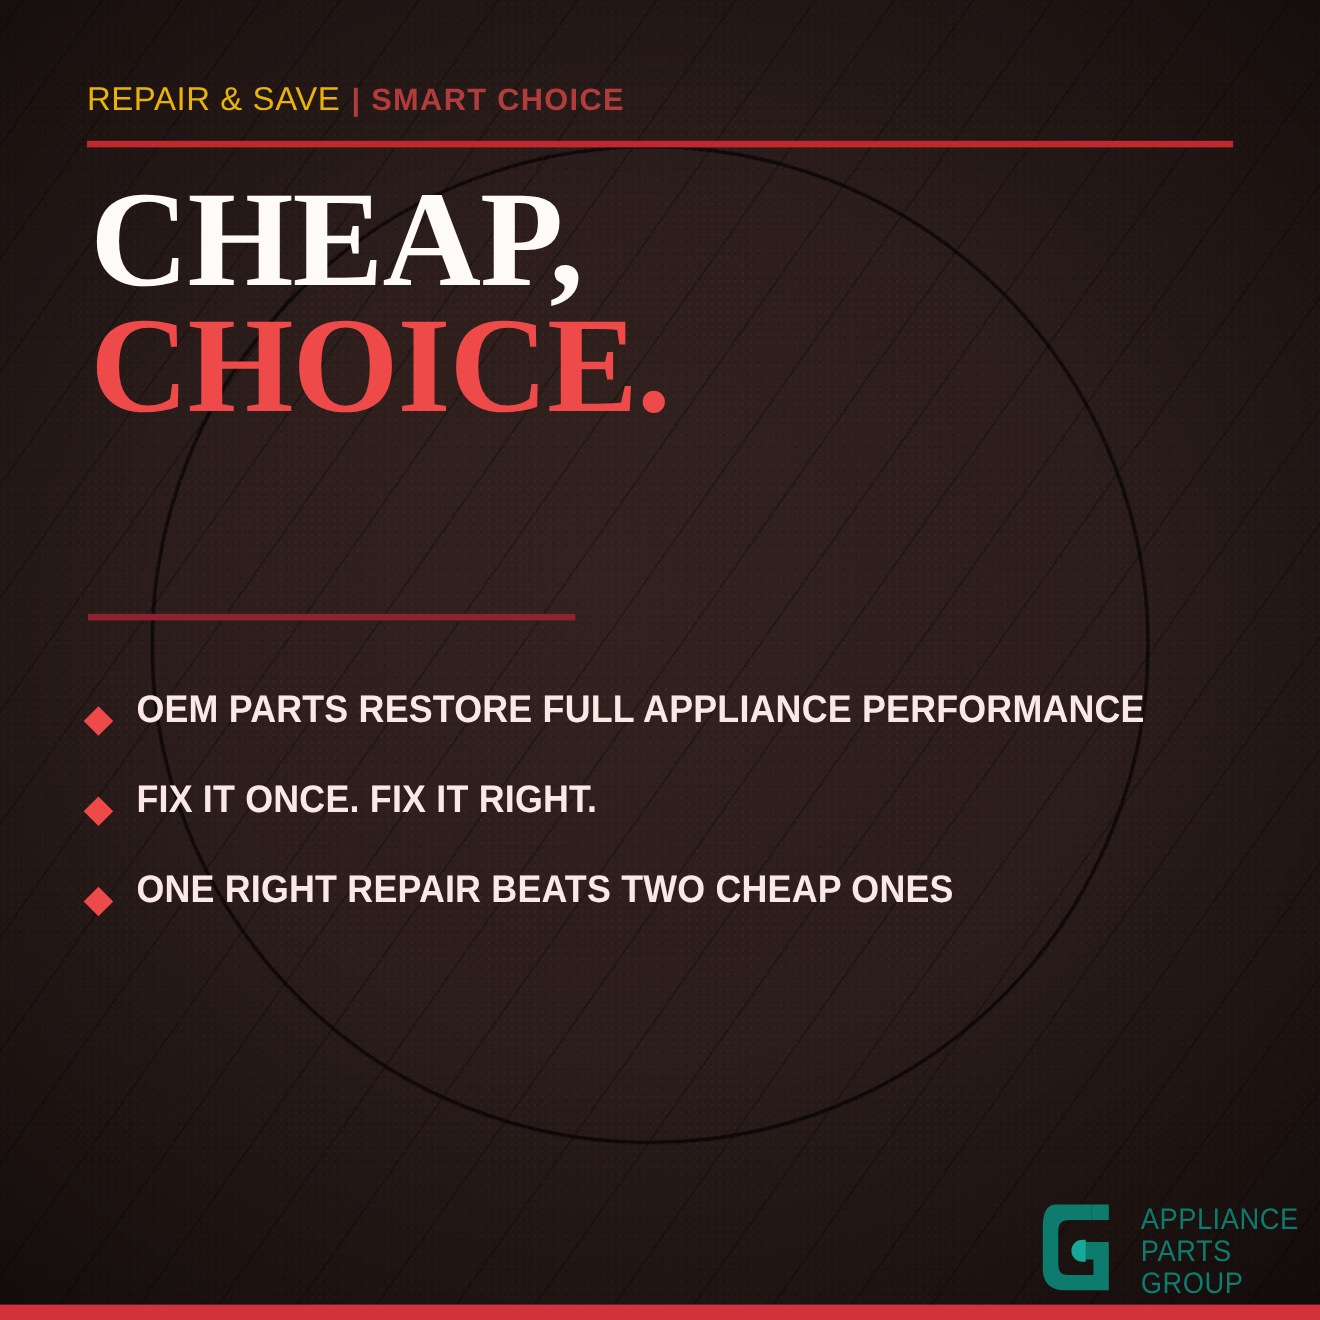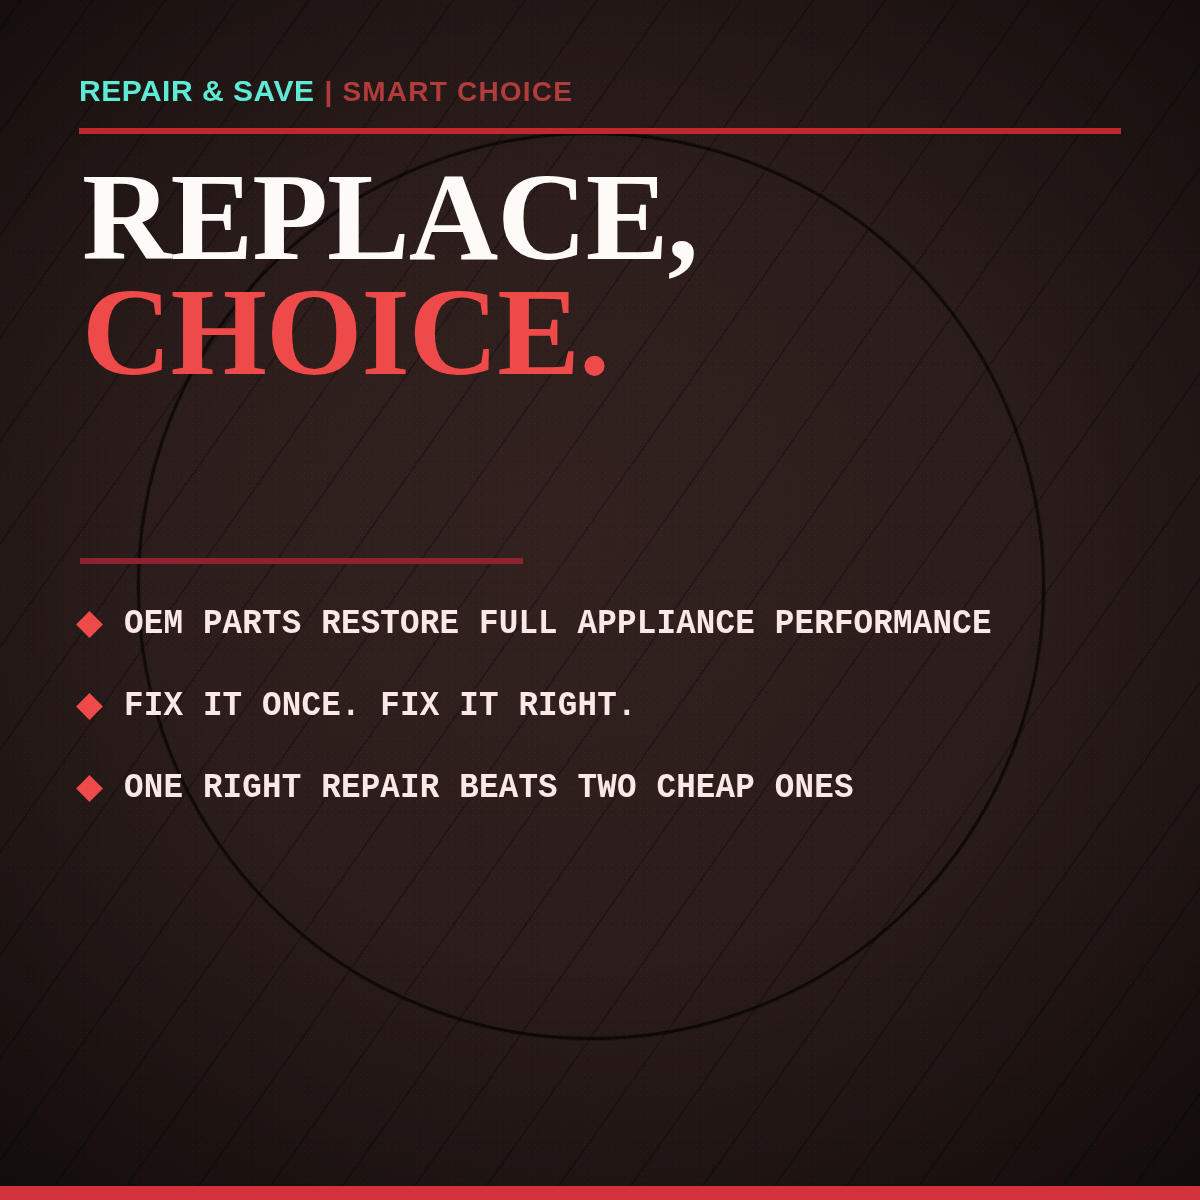--- a/index.html
+++ b/index.html
@@ -66,22 +66,22 @@
   .content { position:absolute; inset:0; }
 
   
   .eyebrow {
     position:absolute;
     left:79px; top:74px;
     white-space:nowrap;
     letter-spacing:.4px;
   }
   .eyebrow-main {
-    font-size:30px; font-weight:bold;
-    color:#5eead4;
+    font-size:30px; font-weight:normal;
+    color:#eab308;
     letter-spacing:.5px;
   }
   .eyebrow-sub {
     font-size:28px; font-weight:bold;
     color:#b03c3c;
     letter-spacing:1.2px;
     margin-left:10px;
   }
 
   .rule-top {
@@ -113,23 +113,22 @@
   }
 
   
   .bullets {
     position:absolute;
     left:80px; top:583px;
     width:1090px;
   }
   .bullet-row {
     display:flex;
-    align-items:center;
+    align-items:flex-end;
     height:82px;
-    font-family:Liberation Mono, monospace;
   }
   .bullet-diamond {
     width:19px; height:19px;
     background:#ef4a4a;
     transform:rotate(45deg);
     flex:0 0 auto;
     margin-right:25px;
   }
   .bullet-text {
     font-size:35px;
@@ -186,21 +185,21 @@
 
   <div class="content">
 
     <div class="eyebrow">
       <span class="eyebrow-main">REPAIR &amp; SAVE</span><span class="eyebrow-sub">| SMART CHOICE</span>
     </div>
 
     <div class="rule-top"></div>
 
     <div class="headline">
-      <span class="hl-line hl-white">REPLACE,</span>
+      <span class="hl-line hl-white">CHEAP,</span>
       <span class="hl-line hl-red">CHOICE.</span>
     </div>
 
     <div class="rule-mid"></div>
 
     <div class="bullets">
 
       <div class="bullet-row">
         <span class="bullet-diamond"></span>
         <span class="bullet-text">OEM PARTS RESTORE FULL APPLIANCE PERFORMANCE</span>
@@ -212,17 +211,29 @@
         <span class="bullet-text">FIX IT ONCE. FIX IT RIGHT.</span>
       </div>
 
       <div class="bullet-row">
         <span class="bullet-diamond"></span>
         <span class="bullet-text">ONE RIGHT REPAIR BEATS TWO CHEAP ONES</span>
       </div>
 
     </div>
 
+    <div class="logo">
+      <svg class="logo-mark" viewBox="0 0 78 82">
+        <path d="M46 2 H14 Q2 2 2 22 V60 Q2 80 22 80 H62 V36 H40 V52 H48 V66 H24 Q16 66 16 56 V26 Q16 16 26 16 H46 Z" fill="#0e7b6f"></path>
+        <path d="M46 2 H62 V16 H46 Z" fill="#0e7b6f"></path>
+        <path d="M38 34 a10 10 0 0 0 0 20 H41 V34 Z" fill="#17a89a"></path>
+      </svg>
+      <div class="logo-words">
+        <span class="logo-word">APPLIANCE</span>
+        <span class="logo-word">PARTS</span>
+        <span class="logo-word">GROUP</span>
+      </div>
+    </div>
 
     <div class="bar-bottom"></div>
 
   </div>
 </div>
 
 </body></html>

